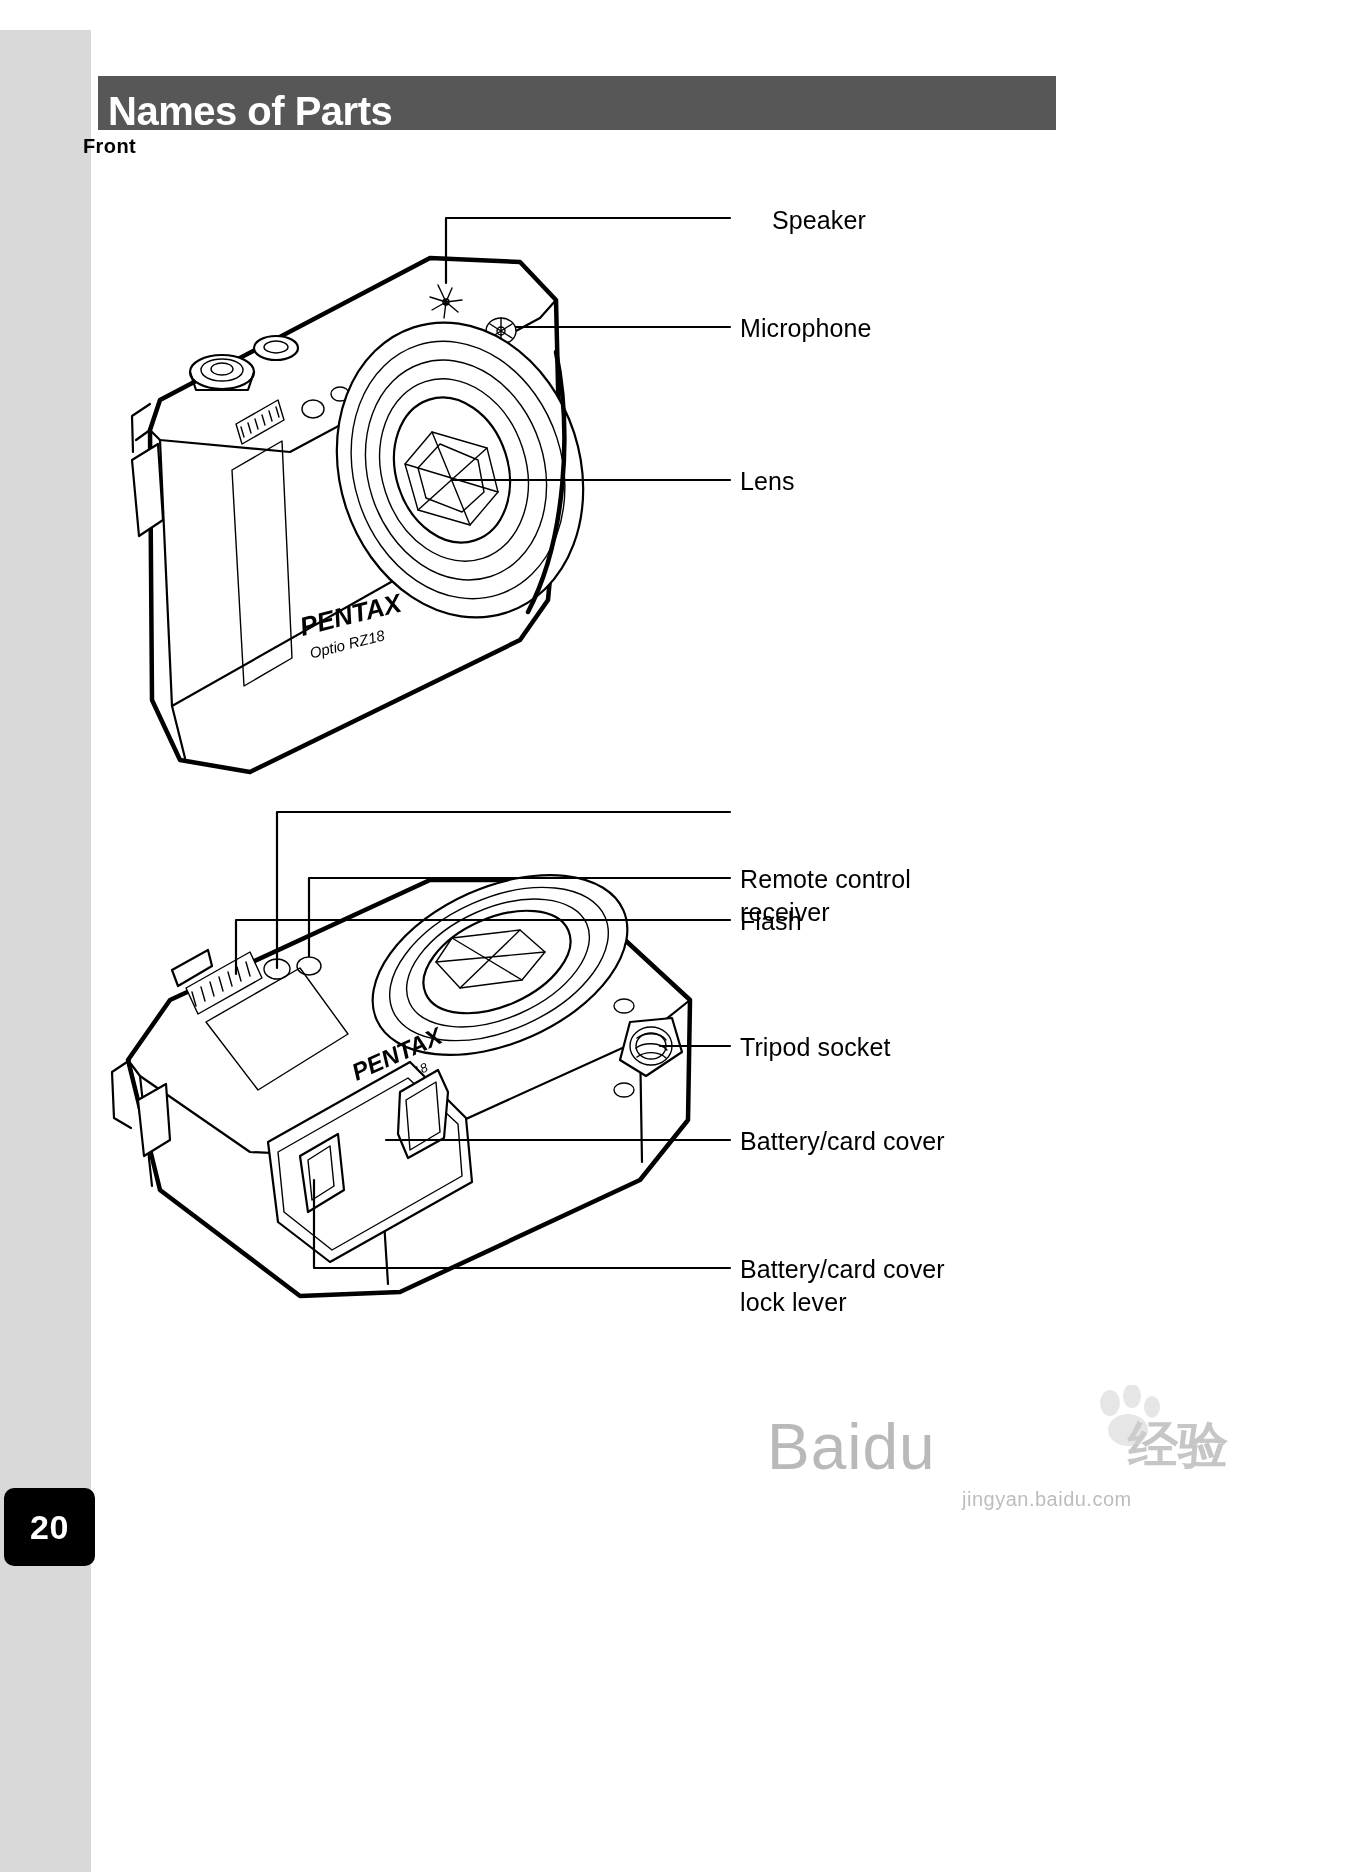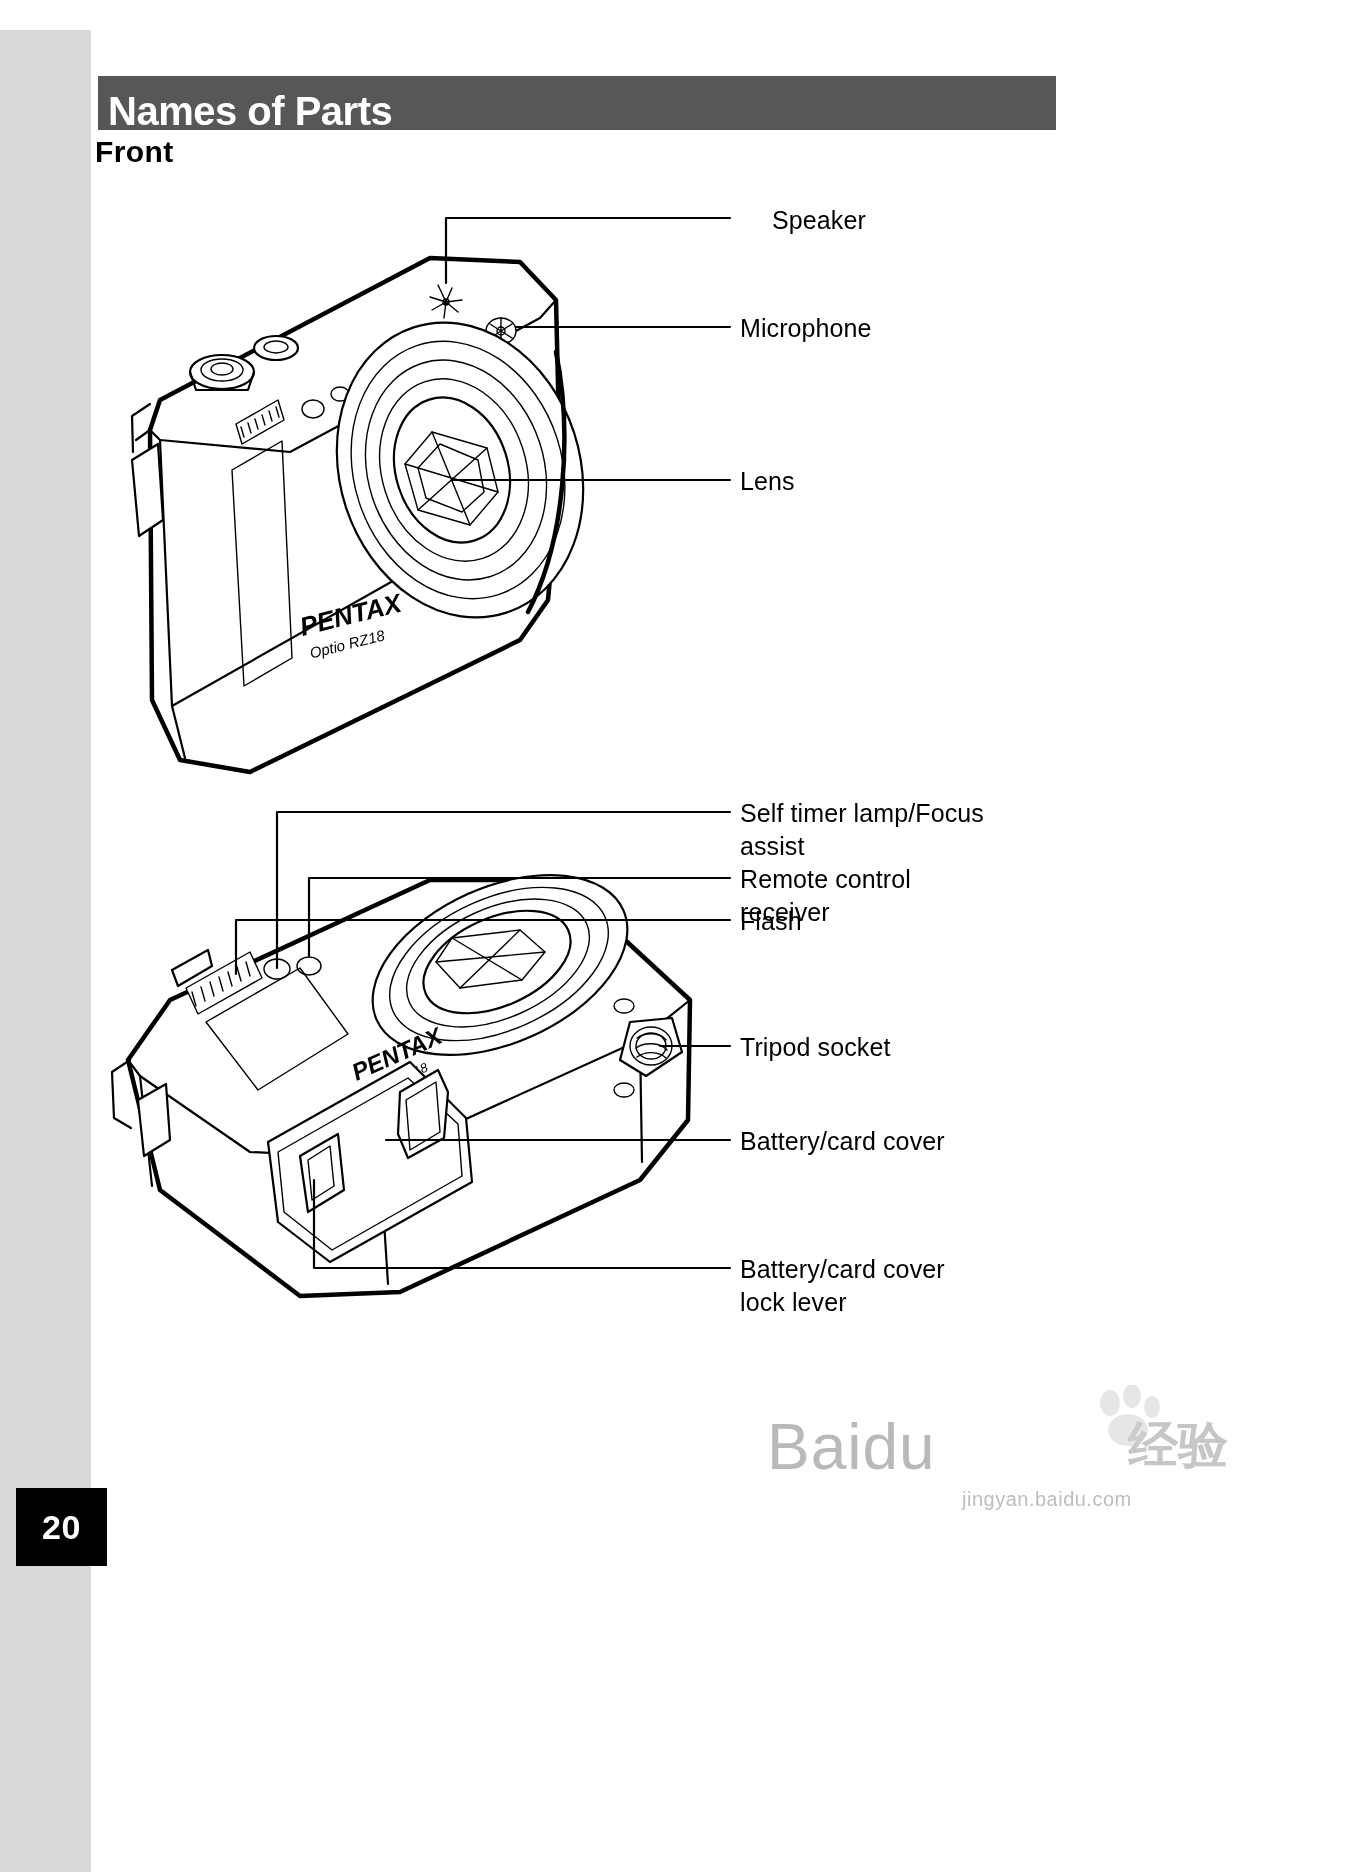--- a/index.html
+++ b/index.html
@@ -16,43 +16,44 @@
   .left-strip{
     position:absolute; left:0; top:0; width:91px; height:1872px;
     background:#d9d9d9;
   }
   .left-strip-white-top{
     position:absolute; left:0; top:0; width:91px; height:30px; background:#ffffff;
   }
 
   
   .page-num-block{
-    position:absolute; left:16px; top:1488px; width:91px; height:78px;
+    position:absolute; left:4px; top:1488px; width:91px; height:78px;
     background:#000000; color:#ffffff;
     display:flex; align-items:center; justify-content:center;
     font-size:34px; font-weight:bold;
     letter-spacing:0.5px;
+    border-radius:10px;
   }
 
   
   .header-bar{
     position:absolute; left:98px; top:76px; width:958px; height:54px;
     background:#575757;
   }
   .header-title{
     position:absolute; left:108px; top:80px;
     color:#ffffff; font-size:40px; font-weight:bold;
     font-family:"Liberation Sans", sans-serif;
     letter-spacing:-0.5px;
     line-height:46px;
     margin-top:8px;
   }
   .subhead{
-    position:absolute; left:95px; top:135px;
-    font-size:30px; font-weight:bold; color:#000;
+    position:absolute; left:83px; top:135px;
+    font-size:20px; font-weight:bold; color:#000;
     letter-spacing:0.4px;
   }
 
   
   .label{
     position:absolute;
     font-size:25px;
     color:#000;
     line-height:33px;
     white-space:pre-line;
@@ -255,21 +256,20 @@
   </svg>
 
   <div class="label" style="left:740px; top:204px;margin-left:32px;">Speaker</div>
 
   <div class="label" style="left:740px; top:312px;">Microphone</div>
 
   <div class="label" style="left:740px; top:465px;">Lens</div>
 
   <div class="label" style="left:740px; top:905px;">Flash</div>
 
-  <div class="label" style="left:740px; top:797px; width:300px;">Self timer lamp/Focus assist</div>
 
   <div class="label" style="left:740px; top:863px; width:230px;">Remote control receiver</div>
 
   <div class="label" style="left:740px; top:1031px;text-align:center;">Tripod socket</div>
 
   <div class="label" style="left:740px; top:1125px;">Battery/card cover</div>
 
   <div class="label" style="left:740px; top:1253px; width:230px;">Battery/card cover lock lever</div>
 
   <div class="wm-text">Baidu</div>

